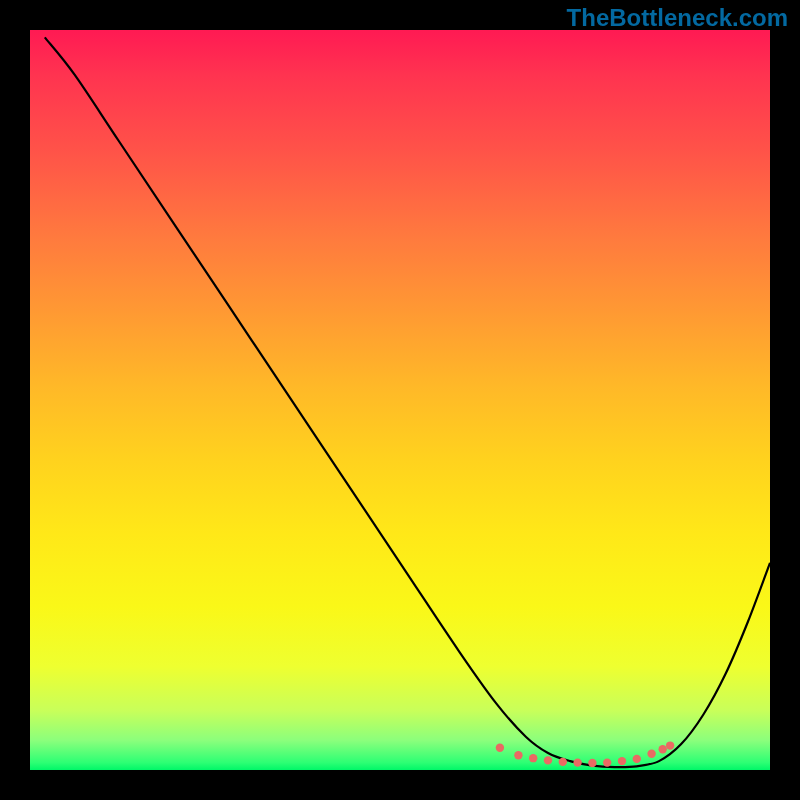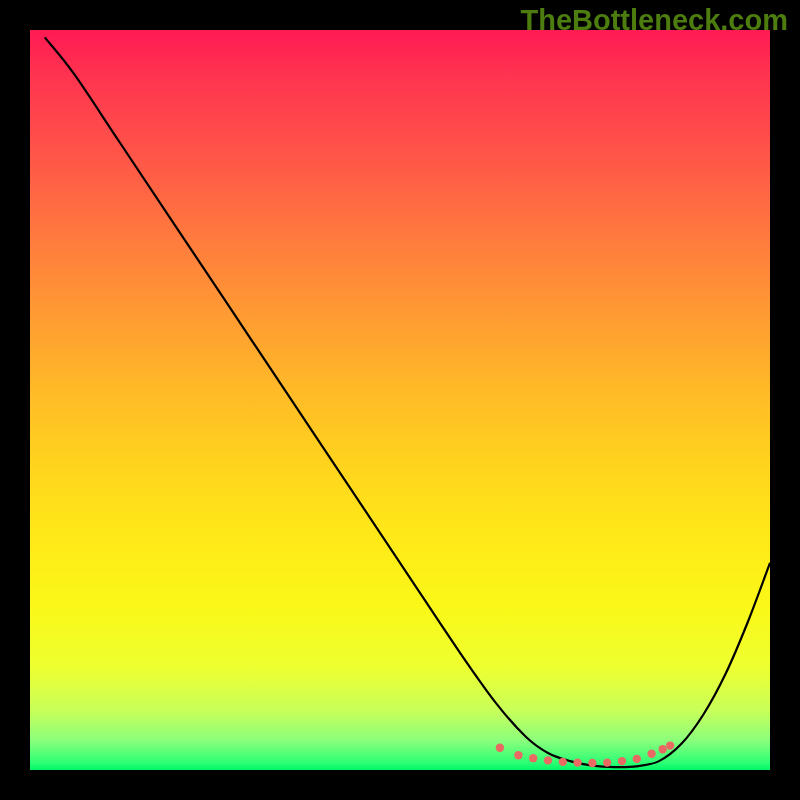--- a/index.html
+++ b/index.html
@@ -8,22 +8,22 @@
     height: 800px;
     background: #000;
     font-family: Arial, sans-serif;
     position: relative;
     overflow: hidden;
   }
   .attribution {
     position: absolute;
     top: 4px;
     right: 12px;
-    color: #4d7c0f;
-    font-size: 29px;
+    color: #0369a1;
+    font-size: 24px;
     font-weight: 600;
     z-index: 10;
   }
   .plot-area {
     position: absolute;
     left: 30px;
     top: 30px;
     width: 740px;
     height: 740px;
     background: linear-gradient(to bottom,

